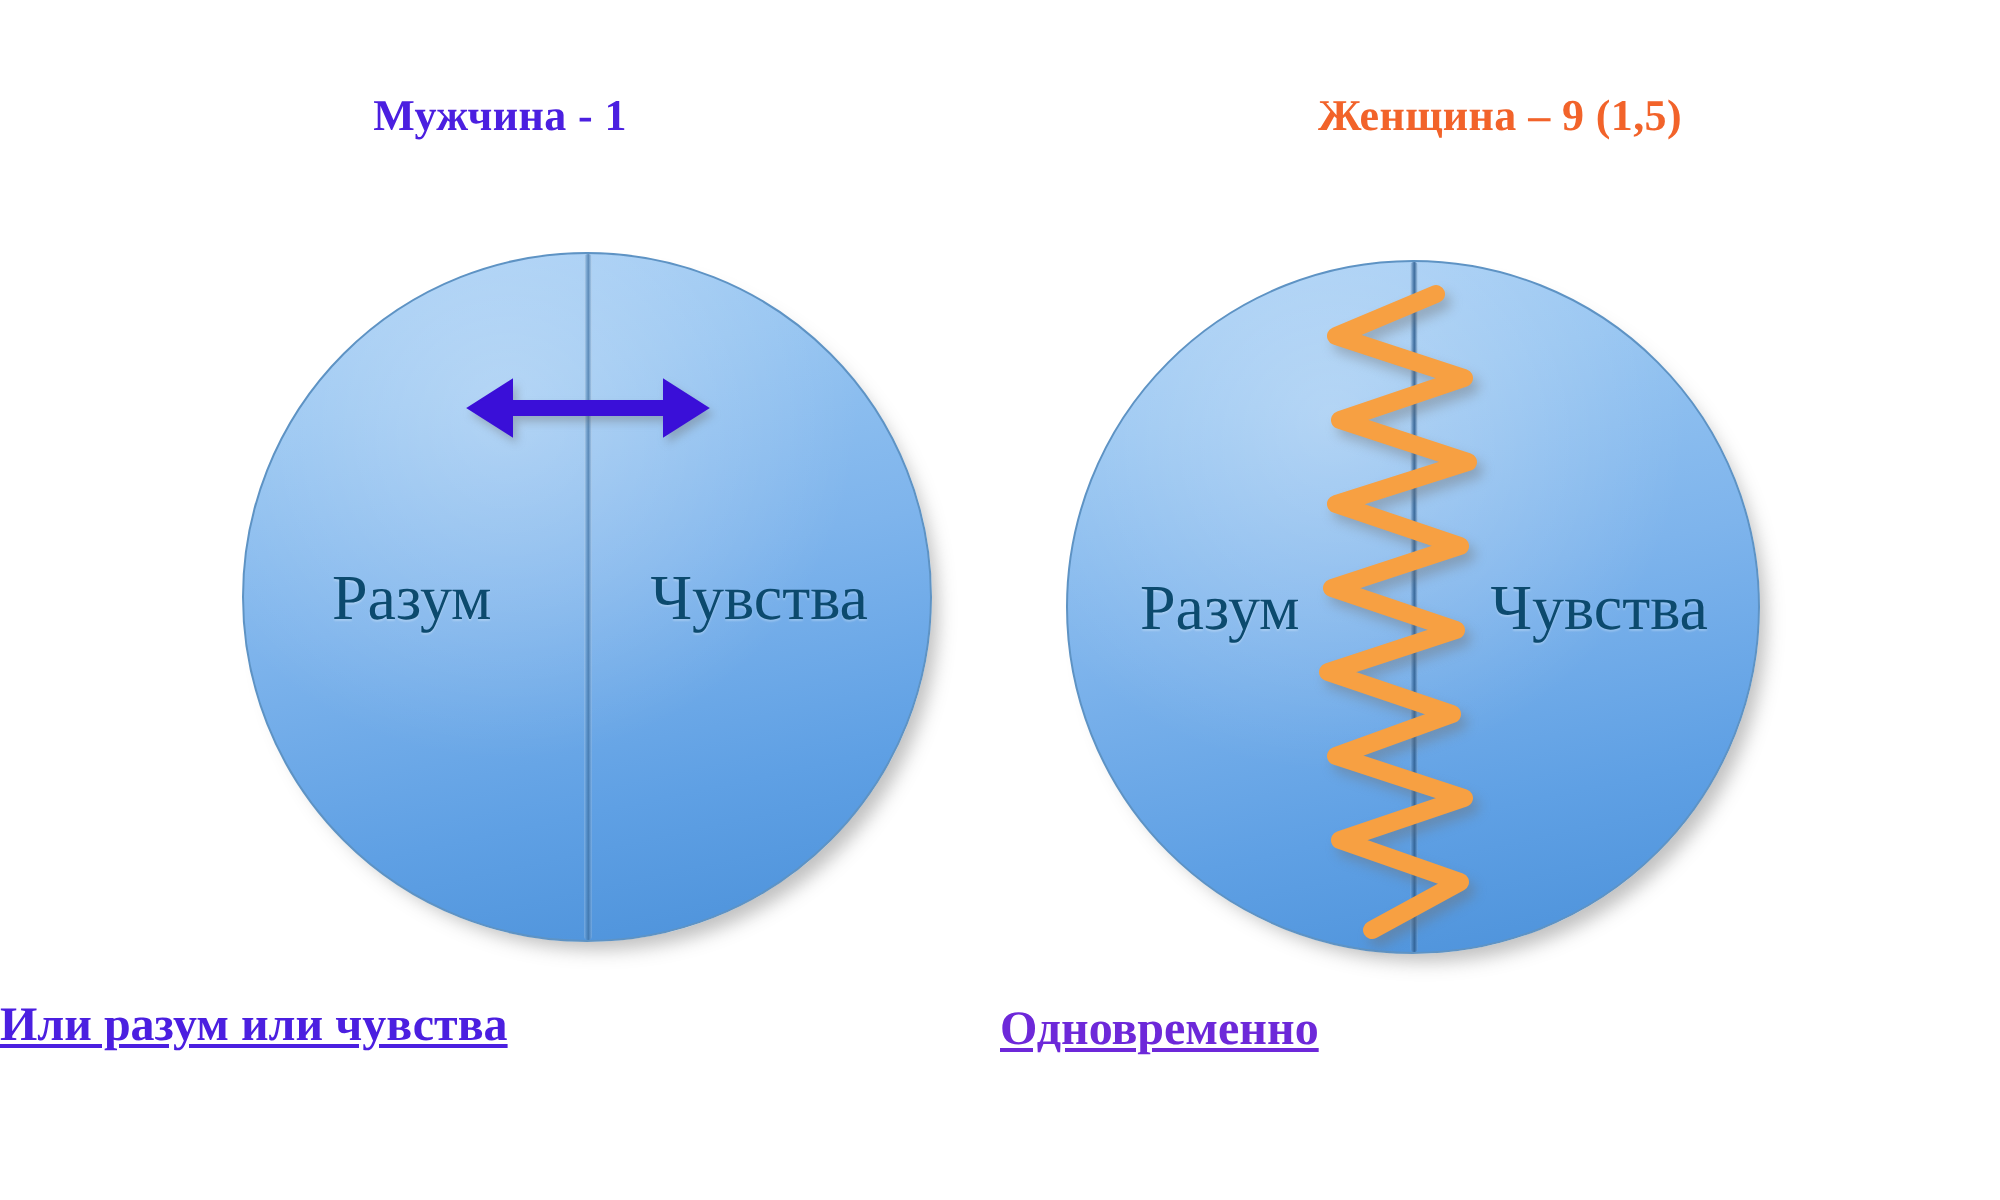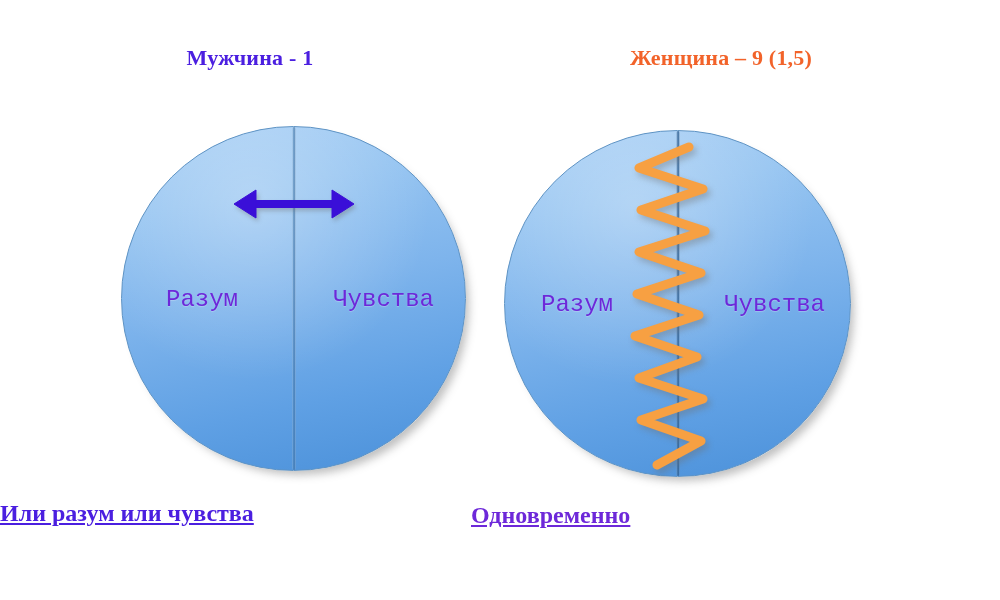--- a/index.html
+++ b/index.html
@@ -22,21 +22,21 @@
     height: 600px;
   }
 
   
   .panel {
     position: absolute;
     top: 0;
     height: 600px;
   }
   .panel-left  { left: 0;   width: 500px; }
-  .panel-right { left: 471px; width: 500px; }
+  .panel-right { left: 500px; width: 500px; }
 
   
   .panel-title {
     position: absolute;
     left: 0;
     width: 100%;
     text-align: center;
     font-weight: bold;
     font-size: 22px;
     letter-spacing: 0.2px;
@@ -108,26 +108,25 @@
     left: 0;
     right: 0;
     top: 50%;
     transform: translateY(-50%);
     display: flex;
     justify-content: space-between;
     align-items: center;
     pointer-events: none;
   }
   .circle-label {
-    color: #6d28d9;
-    font-size: 24px;
+    color: #0c4a6e;
+    font-size: 32px;
     font-weight: normal;
     white-space: nowrap;
     text-shadow: 0 1px 1px rgba(255,255,255,0.25);
-    font-family: Liberation Mono, monospace;
   }
   .panel-left  .circle-label.reason  { margin-left: 45px; }
   .panel-left  .circle-label.feeling { margin-right: 32px; }
   .panel-right .circle-label.reason  { margin-left: 37px; }
   .panel-right .circle-label.feeling { margin-right: 26px; }
 
   
   .arrow-svg {
     position: absolute;
     left: 50%;

